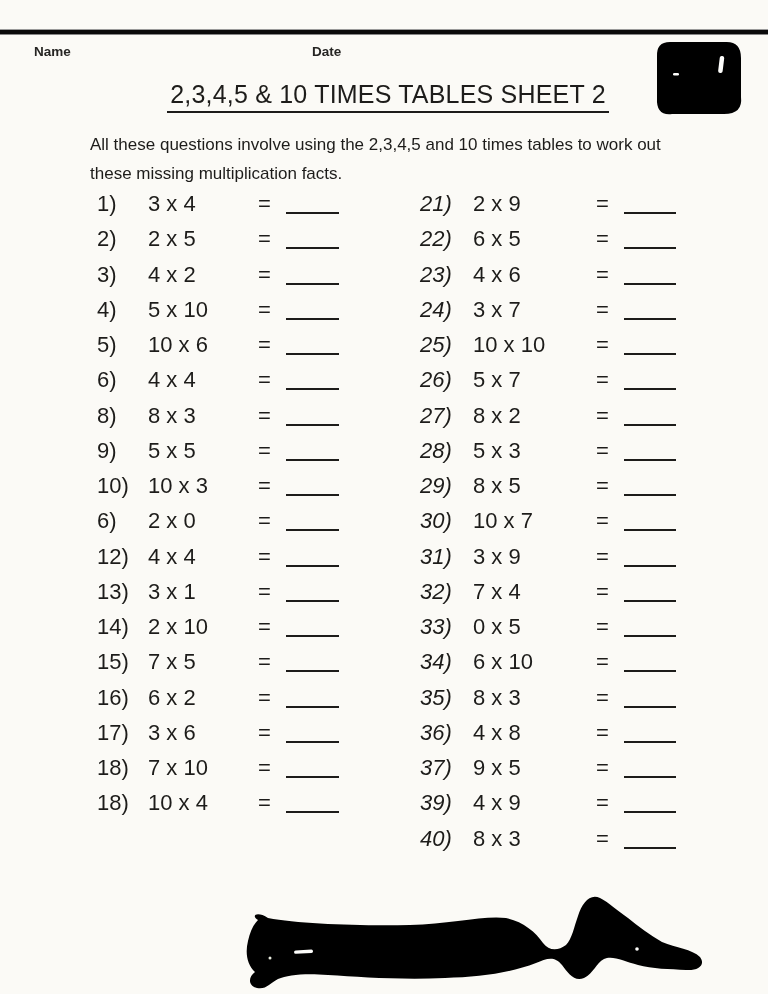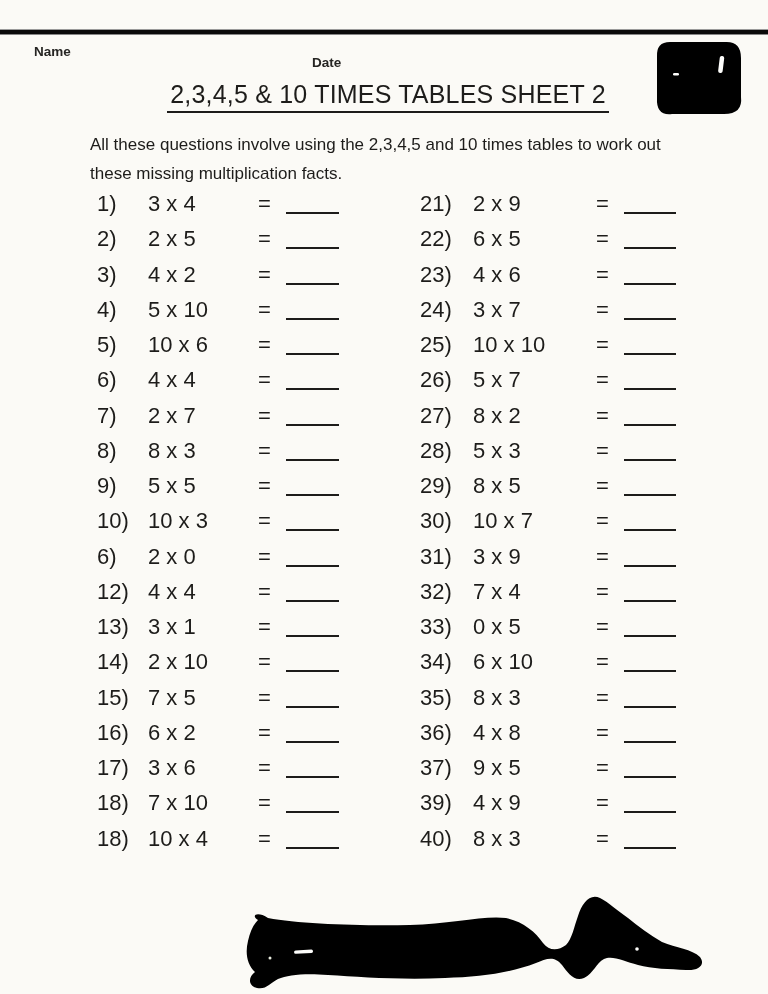--- a/index.html
+++ b/index.html
@@ -26,21 +26,21 @@
     background: #0a0a0a;
     border-top: 1px solid var(--rule-edge);
     border-bottom: 1px solid #868686;
   }
   .name-label {
     position: absolute; left: 34px; top: 44px;
     font-size: 13.5px; font-weight: bold; color: #262523;
   }
   .date-label {
     position: absolute; left: 312px; top: 44px;
-    font-size: 13.5px; font-weight: bold; color: #262523; margin-top: 11px;
+    font-size: 13.5px; font-weight: bold; color: #262523;
   }
   .title-wrap {
     position: absolute; left: 4px; top: 80px;
     width: 768px; text-align: center;
   }
   .title {
     display: inline-block;
     font-size: 25px;
     letter-spacing: 0.2px;
     border-bottom: 2px solid var(--ink);
@@ -58,21 +58,21 @@
   }
   .q-col-left  { left: 97px;  }
   .q-col-right { left: 420px; }
   .q-row {
     height: 35.25px;
     line-height: 35.25px;
     white-space: nowrap;
   }
   .q-num  { display: inline-block; width: 51px; }
   .q-expr { display: inline-block; width: 110px; }
-  .q-col-right .q-num  { width: 53px; }
+  .q-col-right .q-num  { width: 53px; font-style: italic; }
   .q-col-right .q-expr { width: 123px; }
   .q-eq   { display: inline-block; width: 28px; }
   .answer-blank {
     display: inline-block;
     width: 53px; height: 18px;
     border-bottom: 2px solid var(--ink);
     position: relative; top: 3px;
   }
   .q-col-right .answer-blank { width: 52px; }
   .redaction { position: absolute; }
@@ -104,21 +104,20 @@
     <div>these missing multiplication facts.</div>
   </div>
 
   <div id="col-left" class="q-col q-col-left">
       <div class="q-row"><span class="q-num">1)</span><span class="q-expr">3 x 4</span><span class="q-eq">=</span><span class="answer-blank"></span></div>
       <div class="q-row"><span class="q-num">2)</span><span class="q-expr">2 x 5</span><span class="q-eq">=</span><span class="answer-blank"></span></div>
       <div class="q-row"><span class="q-num">3)</span><span class="q-expr">4 x 2</span><span class="q-eq">=</span><span class="answer-blank"></span></div>
       <div class="q-row"><span class="q-num">4)</span><span class="q-expr">5 x 10</span><span class="q-eq">=</span><span class="answer-blank"></span></div>
       <div class="q-row"><span class="q-num">5)</span><span class="q-expr">10 x 6</span><span class="q-eq">=</span><span class="answer-blank"></span></div>
       <div class="q-row"><span class="q-num">6)</span><span class="q-expr">4 x 4</span><span class="q-eq">=</span><span class="answer-blank"></span></div>
-      <div class="q-row"><span class="q-num">7)</span><span class="q-expr">2 x 7</span><span class="q-eq">=</span><span class="answer-blank"></span></div>
       <div class="q-row"><span class="q-num">8)</span><span class="q-expr">8 x 3</span><span class="q-eq">=</span><span class="answer-blank"></span></div>
       <div class="q-row"><span class="q-num">9)</span><span class="q-expr">5 x 5</span><span class="q-eq">=</span><span class="answer-blank"></span></div>
       <div class="q-row"><span class="q-num">10)</span><span class="q-expr">10 x 3</span><span class="q-eq">=</span><span class="answer-blank"></span></div>
       <div class="q-row"><span class="q-num">6)</span><span class="q-expr">2 x 0</span><span class="q-eq">=</span><span class="answer-blank"></span></div>
       <div class="q-row"><span class="q-num">12)</span><span class="q-expr">4 x 4</span><span class="q-eq">=</span><span class="answer-blank"></span></div>
       <div class="q-row"><span class="q-num">13)</span><span class="q-expr">3 x 1</span><span class="q-eq">=</span><span class="answer-blank"></span></div>
       <div class="q-row"><span class="q-num">14)</span><span class="q-expr">2 x 10</span><span class="q-eq">=</span><span class="answer-blank"></span></div>
       <div class="q-row"><span class="q-num">15)</span><span class="q-expr">7 x 5</span><span class="q-eq">=</span><span class="answer-blank"></span></div>
       <div class="q-row"><span class="q-num">16)</span><span class="q-expr">6 x 2</span><span class="q-eq">=</span><span class="answer-blank"></span></div>
       <div class="q-row"><span class="q-num">17)</span><span class="q-expr">3 x 6</span><span class="q-eq">=</span><span class="answer-blank"></span></div>

